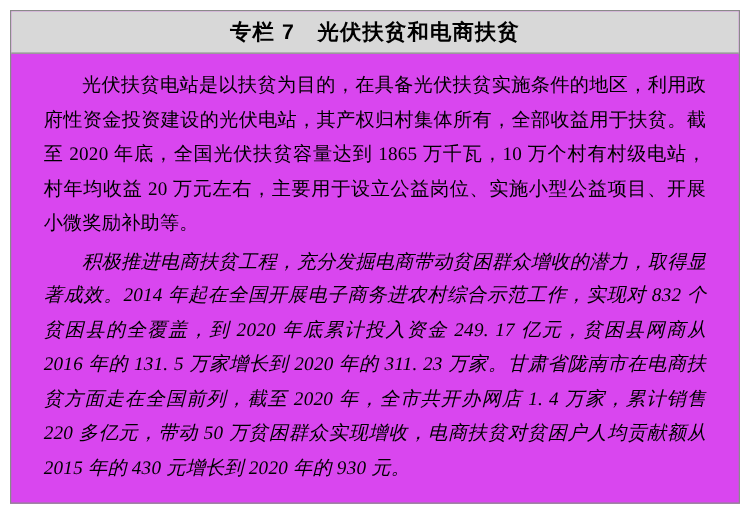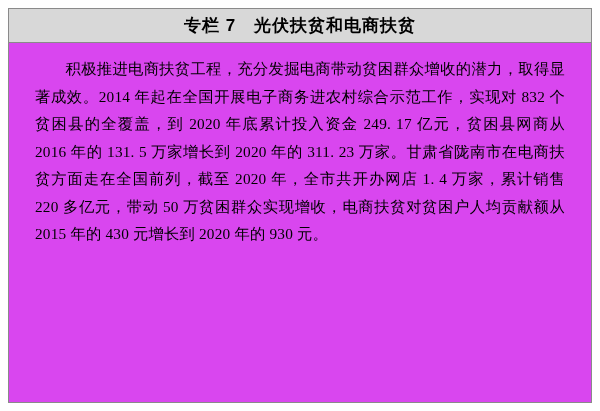--- a/index.html
+++ b/index.html
@@ -60,15 +60,16 @@
   }
 </style>
 </head>
 <body>
 
 <div class="box">
   <div class="title-bar">
     <span class="title-text">专栏 7　光伏扶贫和电商扶贫</span>
   </div>
   <div class="content">
+    <p class="para">光伏扶贫电站是以扶贫为目的，在具备光伏扶贫实施条件的地区，利用政府性资金投资建设的光伏电站，其产权归村集体所有，全部收益用于扶贫。截至 2020 年底，全国光伏扶贫容量达到 1865 万千瓦，10 万个村有村级电站，村年均收益 20 万元左右，主要用于设立公益岗位、实施小型公益项目、开展小微奖励补助等。</p>
     <p class="para">积极推进电商扶贫工程，充分发掘电商带动贫困群众增收的潜力，取得显著成效。2014 年起在全国开展电子商务进农村综合示范工作，实现对 832 个贫困县的全覆盖，到 2020 年底累计投入资金 249. 17 亿元，贫困县网商从 2016 年的 131. 5 万家增长到 2020 年的 311. 23 万家。甘肃省陇南市在电商扶贫方面走在全国前列，截至 2020 年，全市共开办网店 1. 4 万家，累计销售 220 多亿元，带动 50 万贫困群众实现增收，电商扶贫对贫困户人均贡献额从 2015 年的 430 元增长到 2020 年的 930 元。</p>
   </div>
 </div>
 
 </body></html>

